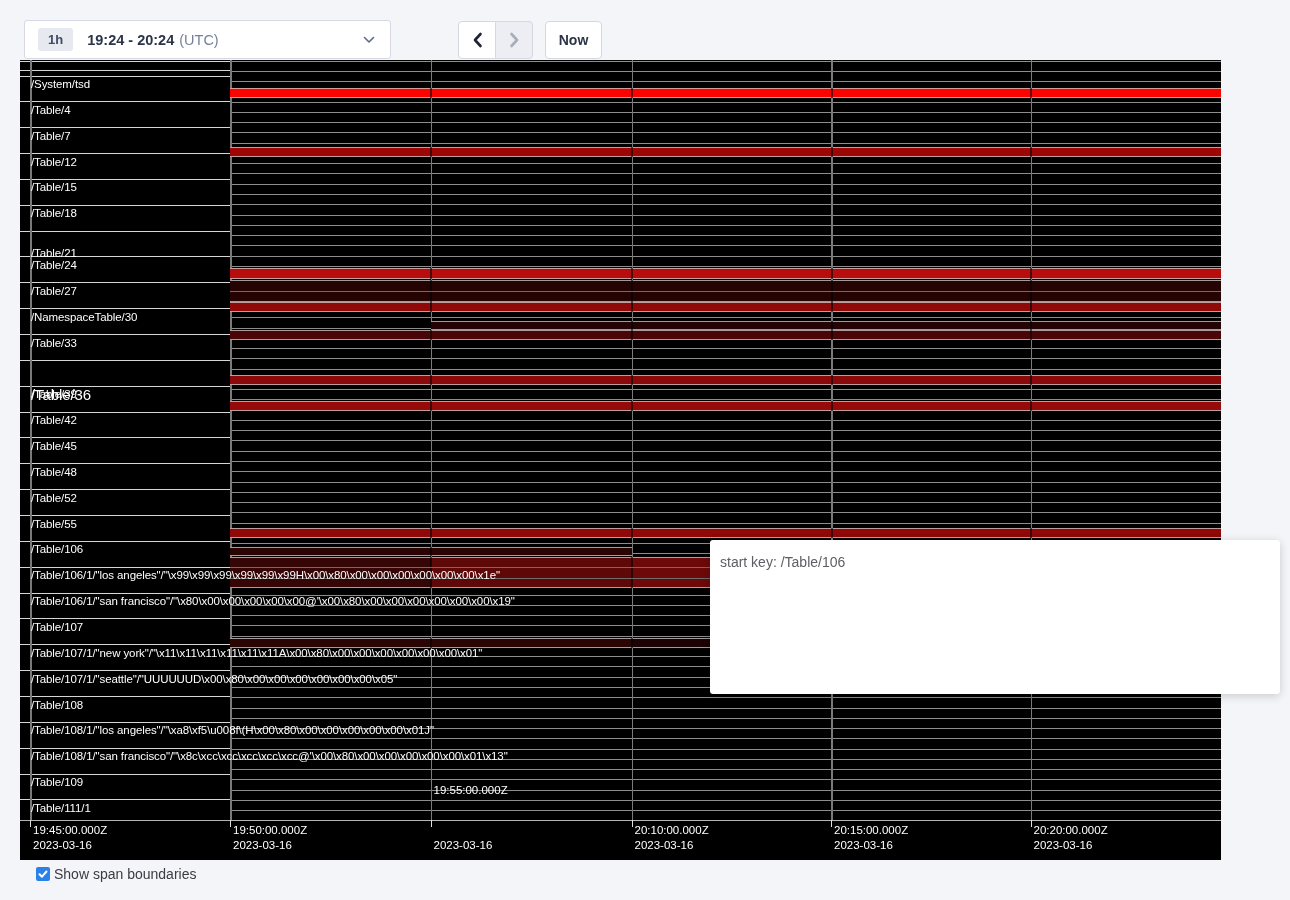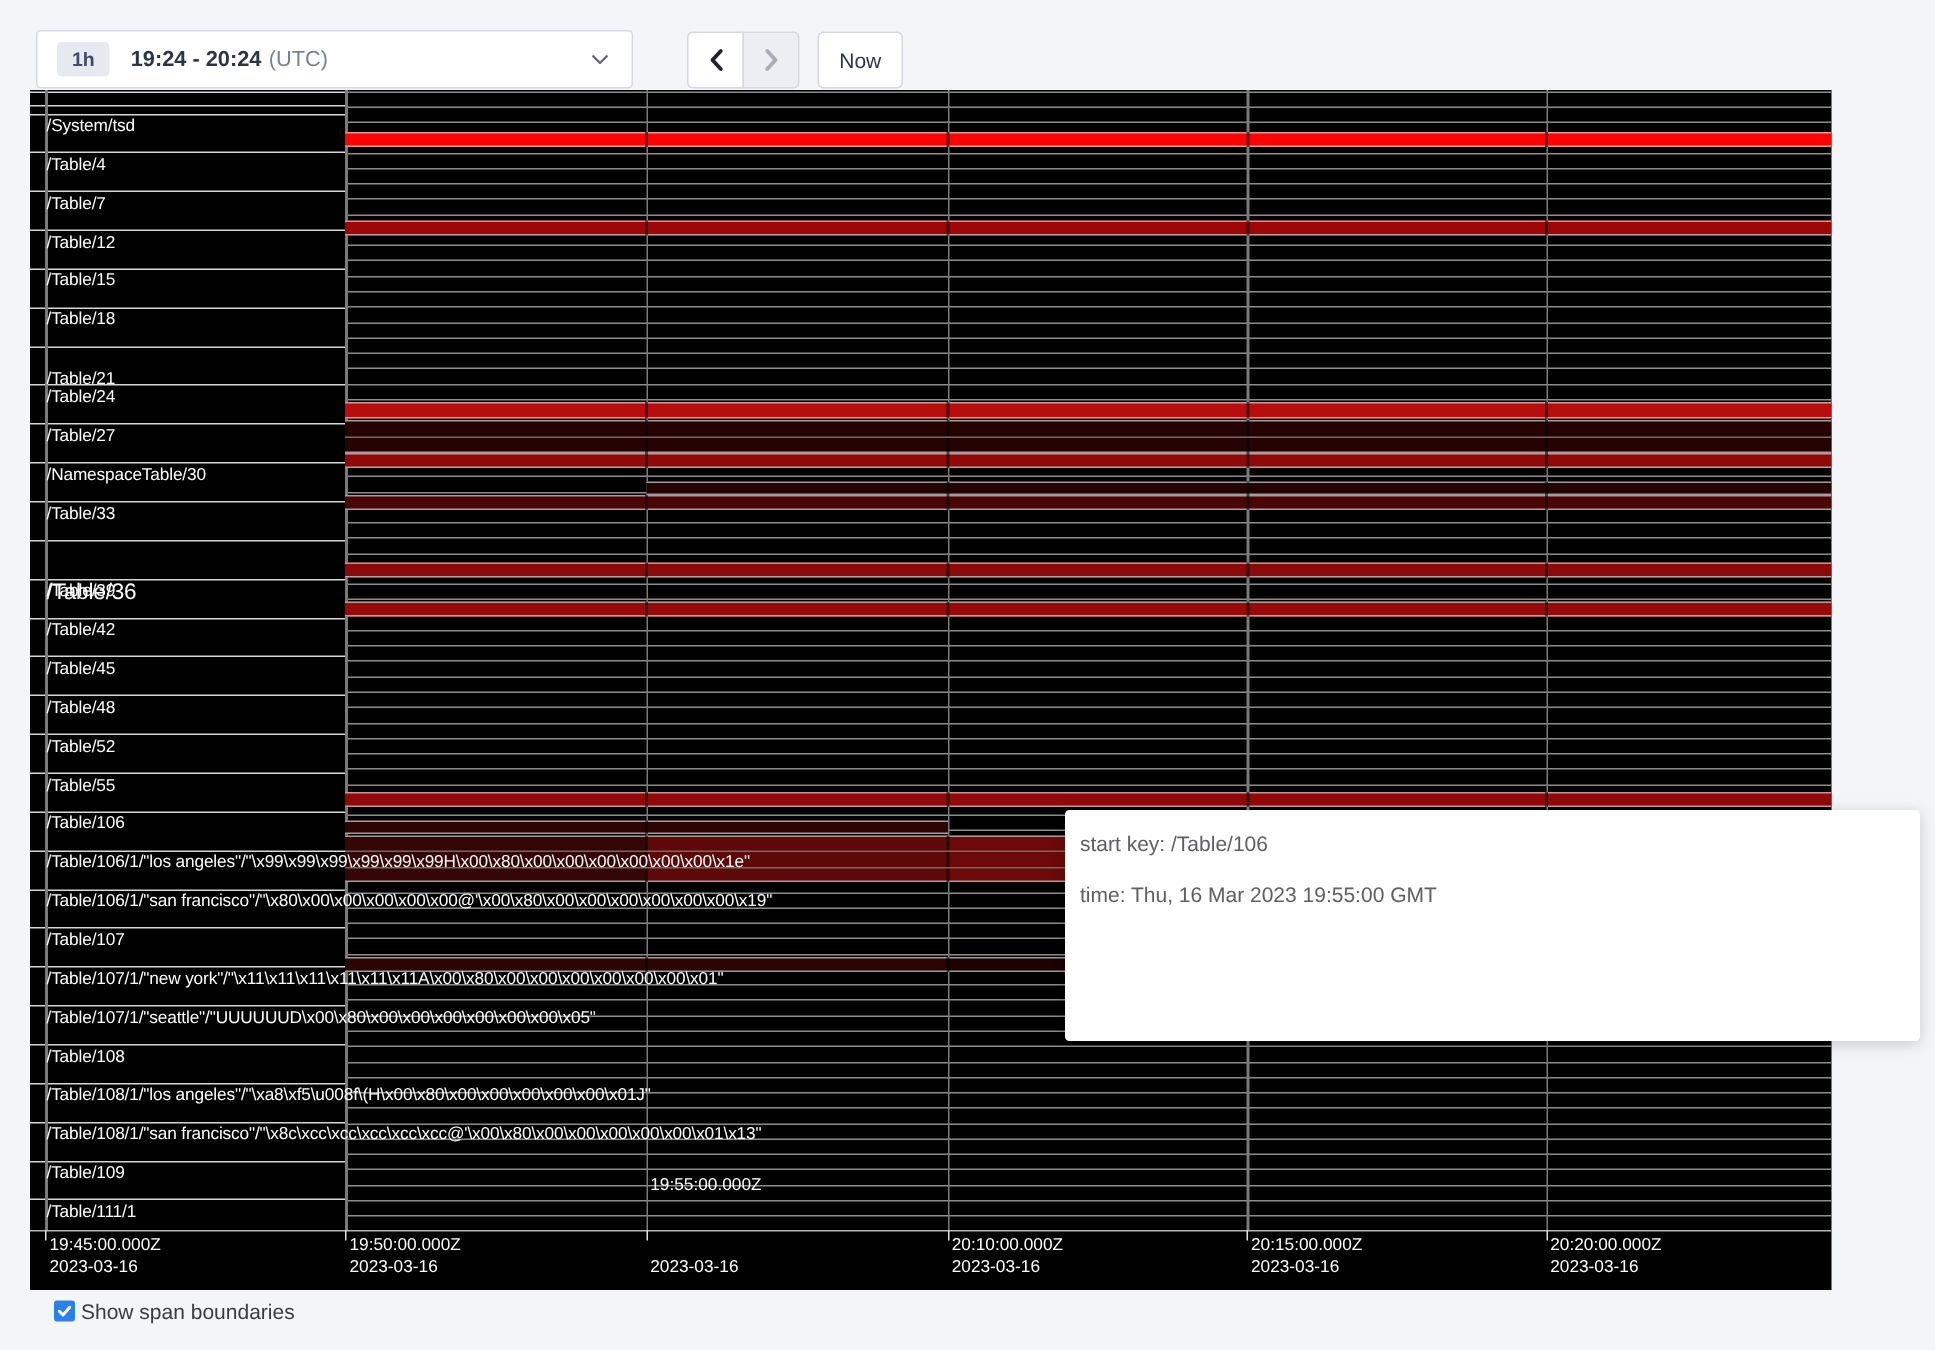--- a/index.html
+++ b/index.html
@@ -3,21 +3,21 @@
 <meta charset="utf-8">
 <style>
   html,body{margin:0;padding:0;}
   body{
     width:1290px;height:900px;position:relative;overflow:hidden;
     background:#f4f5f9;
     font-family:"Liberation Sans",sans-serif;
   }
   
   .dropdown{
-    position:absolute;left:24px;top:20px;width:398px;height:39px;
+    position:absolute;left:24px;top:20px;width:367px;height:39px;
     background:#fff;border:1px solid #d6d9e3;border-radius:3px;
     box-sizing:border-box;display:flex;align-items:center;cursor:pointer;
   }
   .badge{
     margin-left:13px;background:#e6e9f0;border-radius:3px;
     padding:4px 10px;font-size:13px;font-weight:700;color:#414b63;
   }
   .range{margin-left:14px;font-size:14.5px;font-weight:700;color:#2b3547;}
   .suffix{margin-left:5px;font-size:14.5px;color:#76819b;}
   .chev{margin-left:auto;margin-right:15px;display:flex;align-items:center;}
@@ -25,21 +25,21 @@
   .nav{
     position:absolute;top:21px;width:38px;height:38px;box-sizing:border-box;
     border:1px solid #d5d8e1;display:flex;align-items:center;justify-content:center;
     padding:0;
   }
   .nav.prev{left:458px;background:#fff;border-radius:4px 0 0 4px;}
   .nav.next{left:495px;background:#eceef3;border-radius:0 4px 4px 0;cursor:default;}
   .now{
     position:absolute;left:545px;top:21px;width:57px;height:38px;box-sizing:border-box;
     background:#fff;border:1px solid #d5d8e1;border-radius:4px;
-    font-size:14px;font-weight:400;color:#2b3547;
+    font-size:14px;font-weight:700;color:#2b3547;
   }
   
   .canvas{
     position:absolute;left:20px;top:60px;width:1201px;height:800px;
     background:#000;overflow:hidden;cursor:crosshair;
   }
   .canvas div{position:absolute;}
   
   .tooltip{
     position:absolute;left:710px;top:540px;width:570px;height:154px;
@@ -313,21 +313,20 @@
     <div style="left: 614.5px; top: 764px; color: rgb(255, 255, 255); font-size: 11.5px; white-space: nowrap;">20:10:00.000Z</div>
     <div style="left: 614.5px; top: 779px; color: rgb(255, 255, 255); font-size: 11.5px; white-space: nowrap;">2023-03-16</div>
     <div style="left: 814px; top: 764px; color: rgb(255, 255, 255); font-size: 11.5px; white-space: nowrap;">20:15:00.000Z</div>
     <div style="left: 814px; top: 779px; color: rgb(255, 255, 255); font-size: 11.5px; white-space: nowrap;">2023-03-16</div>
     <div style="left: 1013.5px; top: 764px; color: rgb(255, 255, 255); font-size: 11.5px; white-space: nowrap;">20:20:00.000Z</div>
     <div style="left: 1013.5px; top: 779px; color: rgb(255, 255, 255); font-size: 11.5px; white-space: nowrap;">2023-03-16</div>
   </div>
 
 <div class="tooltip">
   <div>start key: /Table/106</div>
-  <div>time: Thu, 16 Mar 2023 19:55:00 GMT</div>
 </div>
 
 <div class="footer">
   <span class="cb">
     <span style="display:flex;">
       <svg width="10" height="10" viewBox="0 0 10 10">
           <path d="M1.5 5.2 L4 7.7 L8.5 2.5" fill="none" stroke="#fff" stroke-width="2" stroke-linecap="round" stroke-linejoin="round"></path>
         </svg>
     </span>
   </span>

